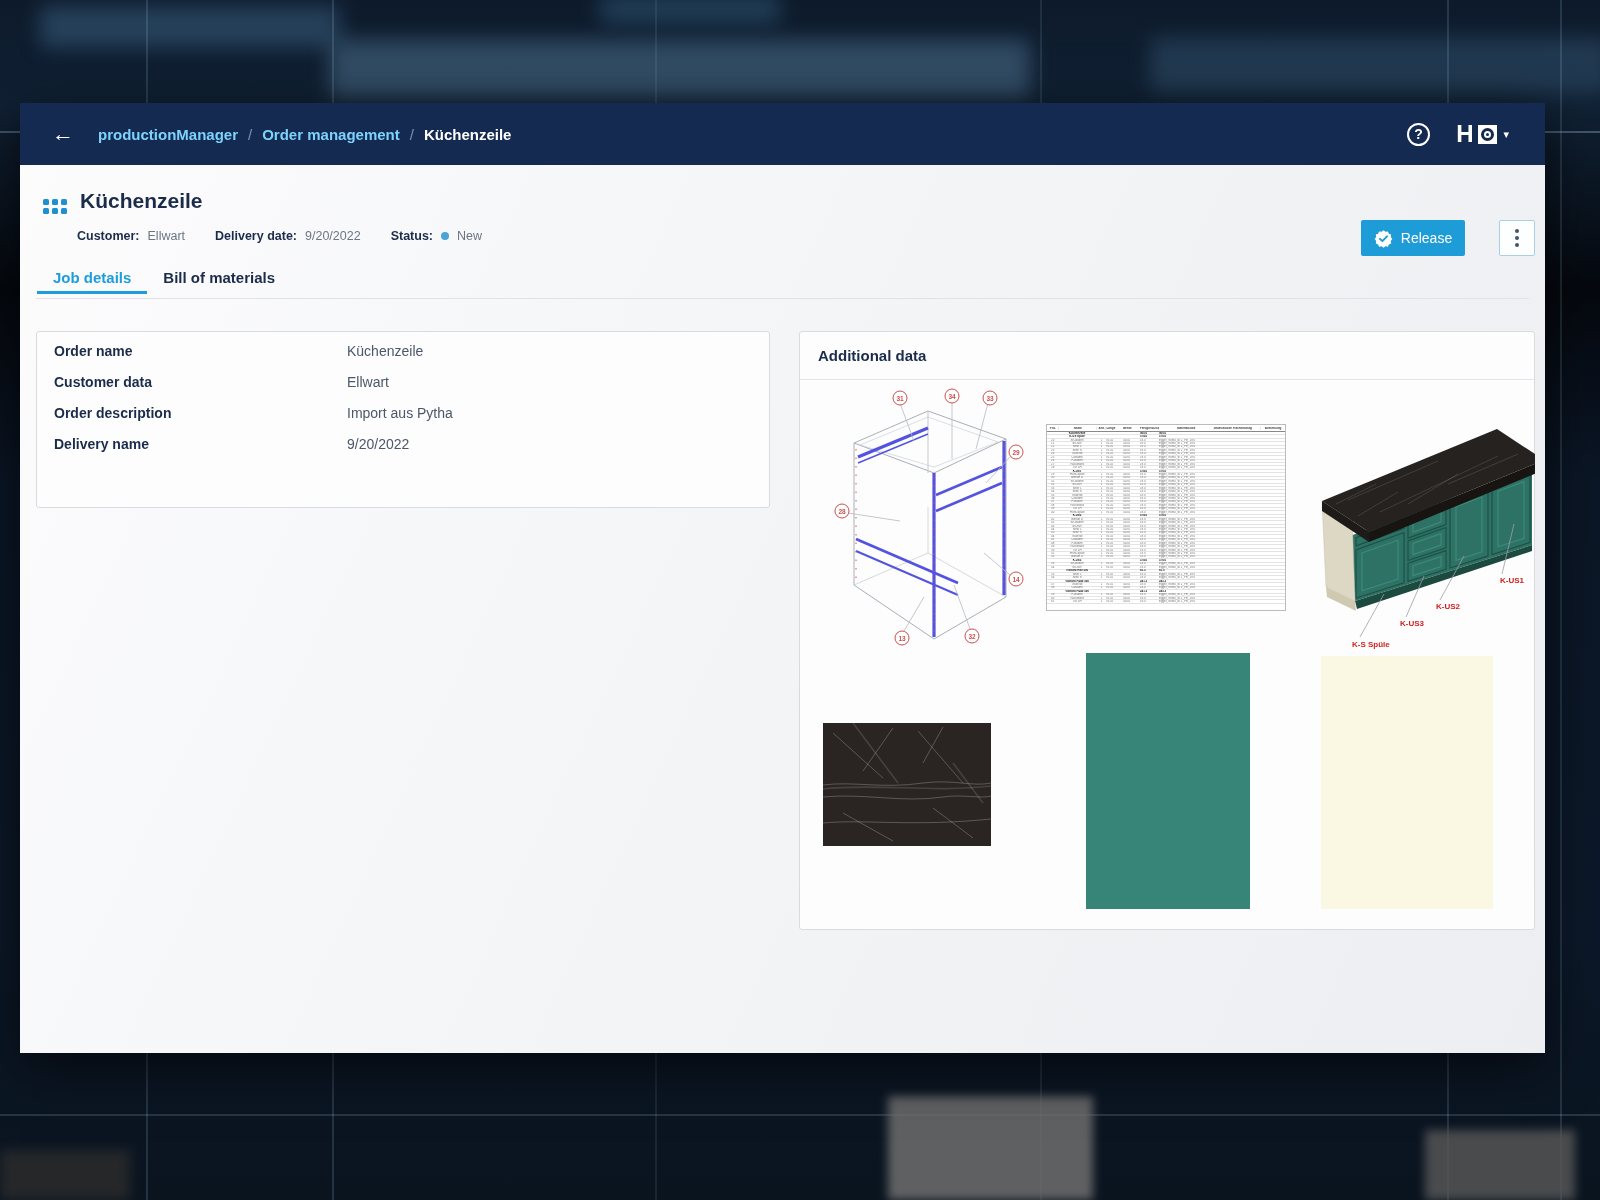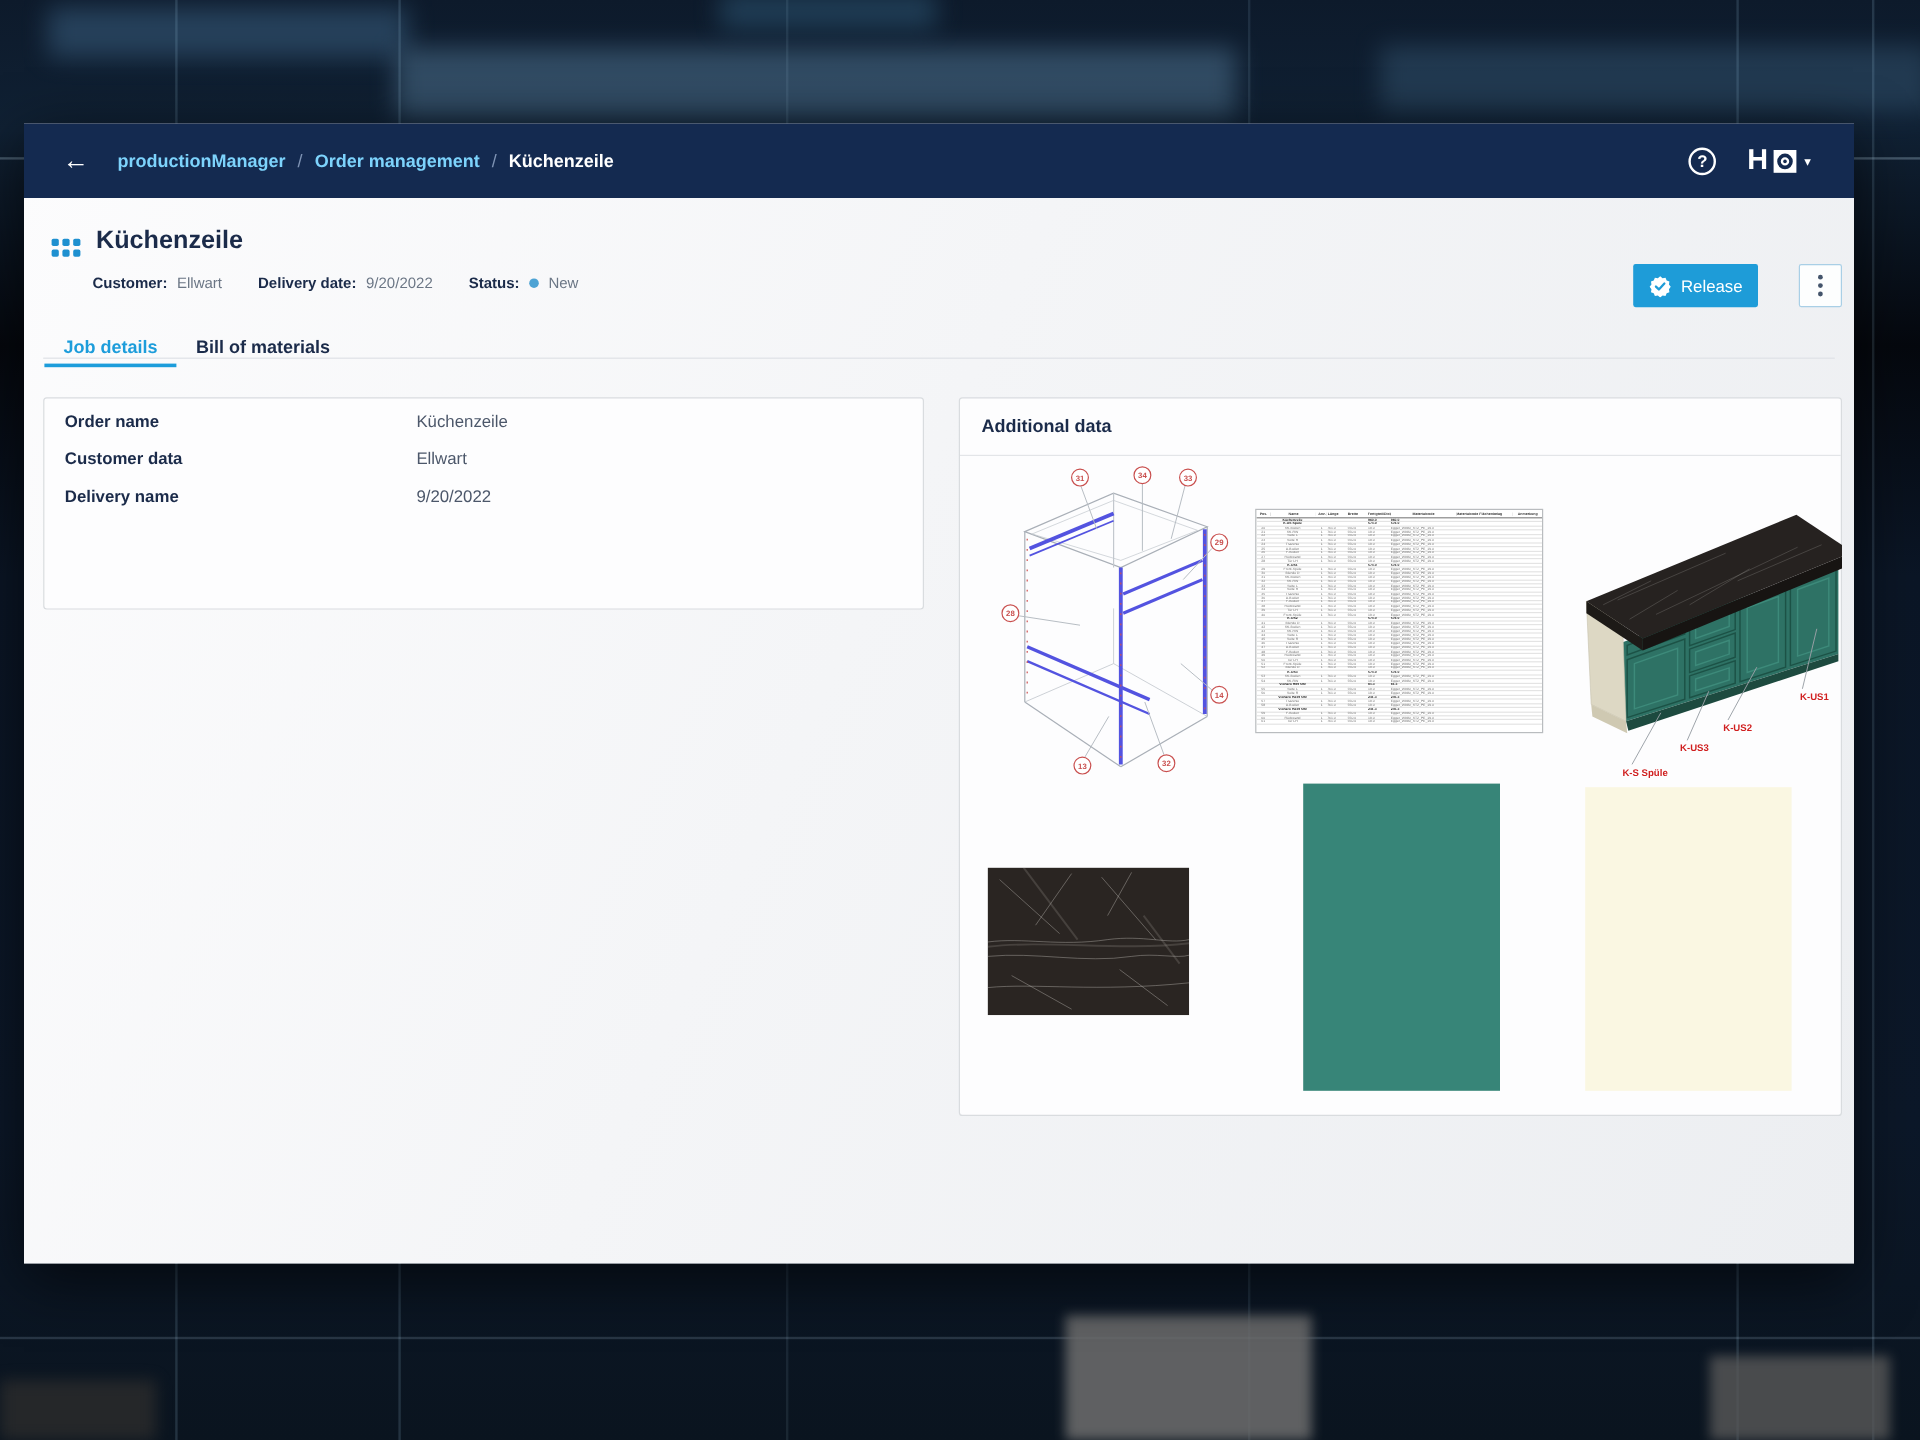--- a/index.html
+++ b/index.html
@@ -55,21 +55,21 @@
   .actions { position:absolute; top:36px; right:10px; display:flex; gap:34px;margin-top:19px; }
   .btn-release { width:104px; height:36px; background:#1e9cd8; border:none; border-radius:2px;
                  color:#fff; font-size:14px; font-family:inherit;
                  display:flex; align-items:center; justify-content:center; gap:8px; cursor:pointer; }
   .btn-kebab { width:36px; height:36px; background:#fdfefe; border:1px solid #a9cfe6; border-radius:2px;
                display:flex; align-items:center; justify-content:center; cursor:pointer; }
   .kebab-dots { display:flex; flex-direction:column; gap:3px; }
   .kebab-dots i { width:4px; height:4px; border-radius:50%; background:#44546b; }
 
   
-  .tabs { position:absolute; left:17px; top:109px; display:flex; }
+  .tabs { position:absolute; left:17px; top:97px; display:flex; }
   .tab { height:30px; padding:0 16px; font-size:15px; font-weight:bold; color:#1b2b4a;
          display:flex; align-items:center; cursor:pointer; position:relative; }
   .tab.active { color:#1d9ddb; }
   .tab.active::after { content:""; position:absolute; left:0; right:0; bottom:-2px; height:3px; background:#1d9ddb; }
   .tabs-divider { position:absolute; left:16px; right:16px; top:133px; height:1px; background:#dfe2e6; }
 
   
   .card { position:absolute; background:#fdfdfe; border:1px solid #d9dcdf; border-radius:3px; }
   .card-details { left:16px; top:166px; width:734px; height:177px; padding:11px 0; }
   .detail-row { height:31px; display:flex; padding:0 0 0 17px; }
@@ -204,20 +204,24 @@
     <div class="tabs-divider"></div>
 
     <div class="card card-details">
       <div class="detail-row">
         <span class="detail-label">Order name</span>
         <span class="detail-value">Küchenzeile</span>
       </div>
       <div class="detail-row">
         <span class="detail-label">Customer data</span>
         <span class="detail-value">Ellwart</span>
+      </div>
+      <div class="detail-row">
+        <span class="detail-label">Order description</span>
+        <span class="detail-value">Import aus Pytha</span>
       </div>
       <div class="detail-row">
         <span class="detail-label">Delivery name</span>
         <span class="detail-value">9/20/2022</span>
       </div>
     </div>
 
     <div class="card card-additional">
       <div class="add-title">Additional data</div>
       <div class="add-divider"></div>

